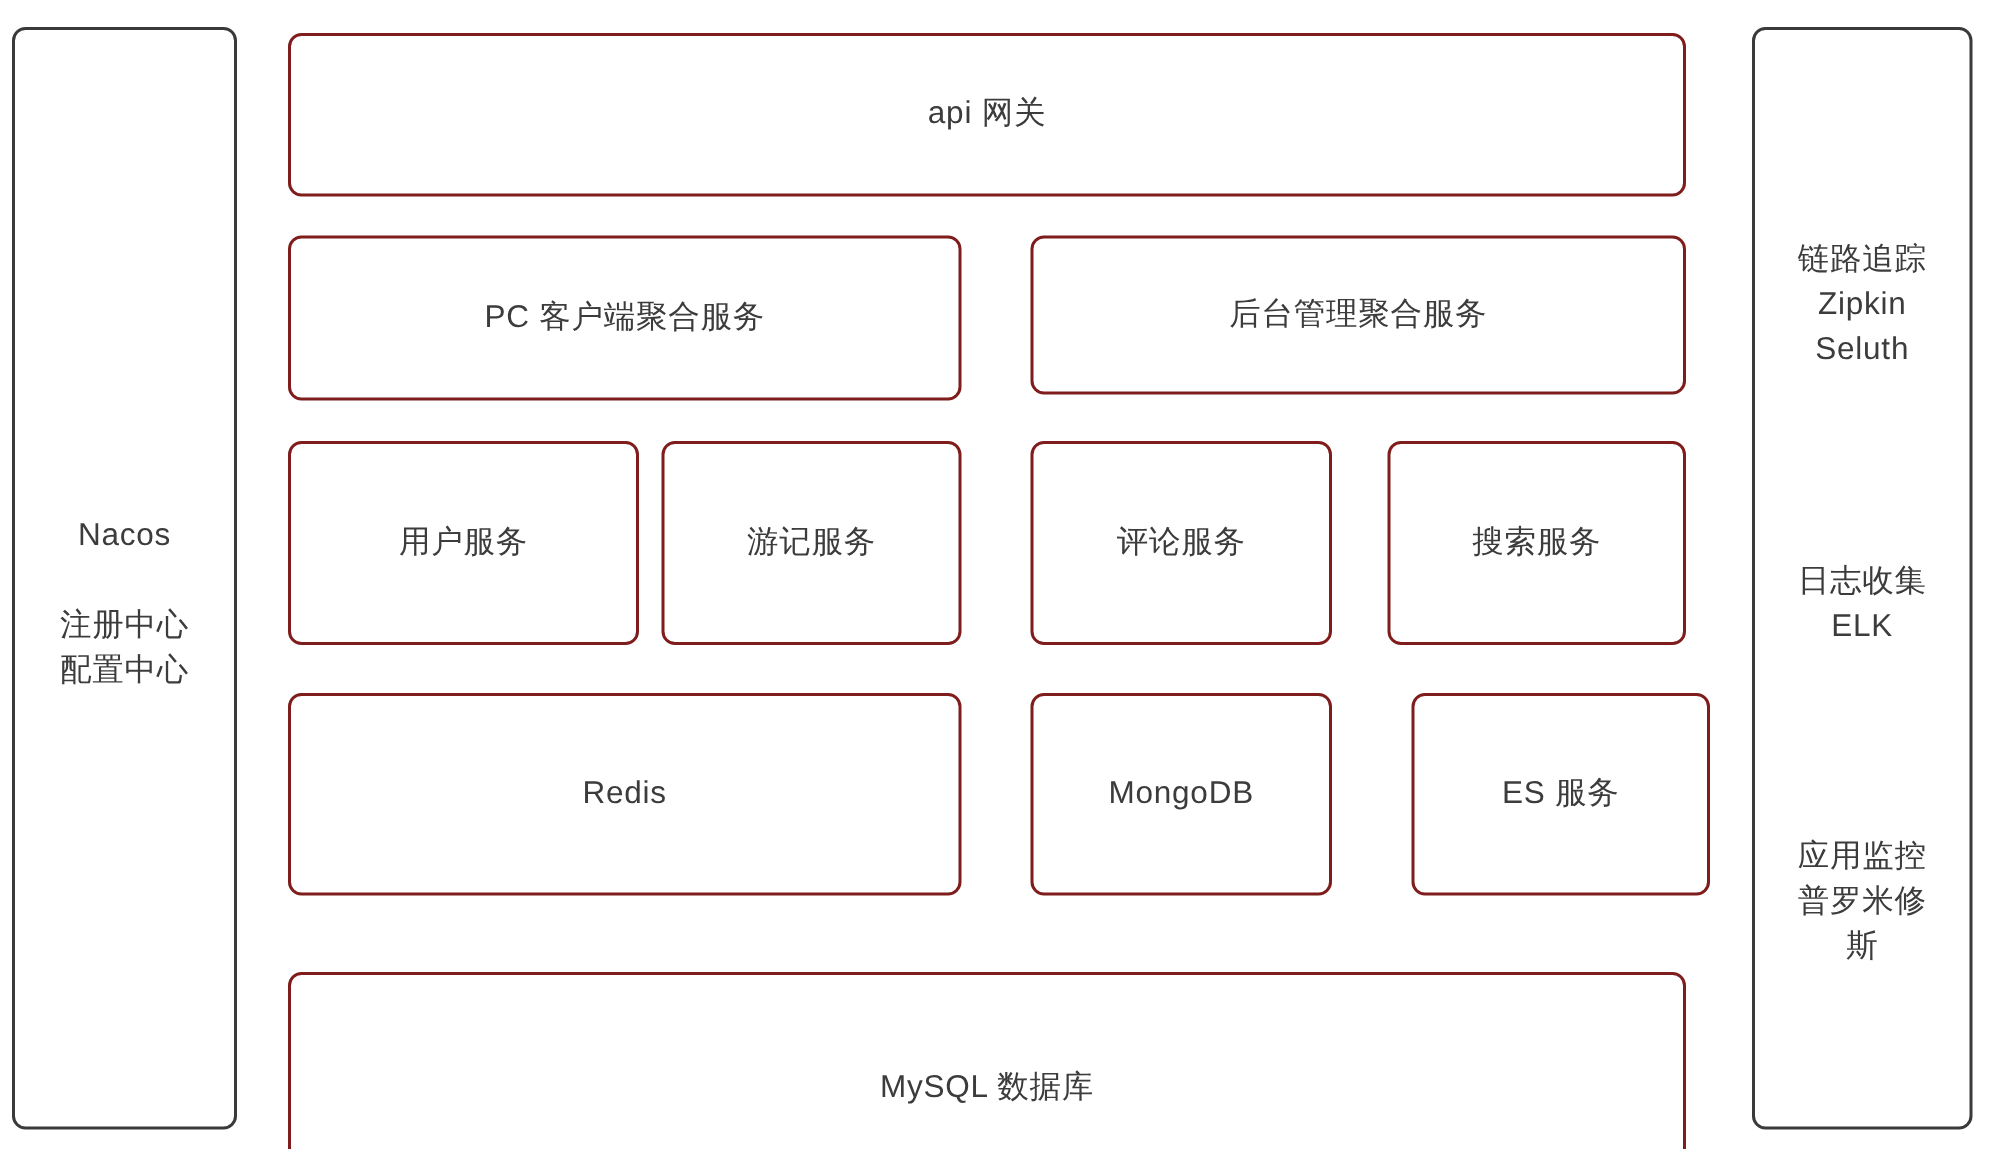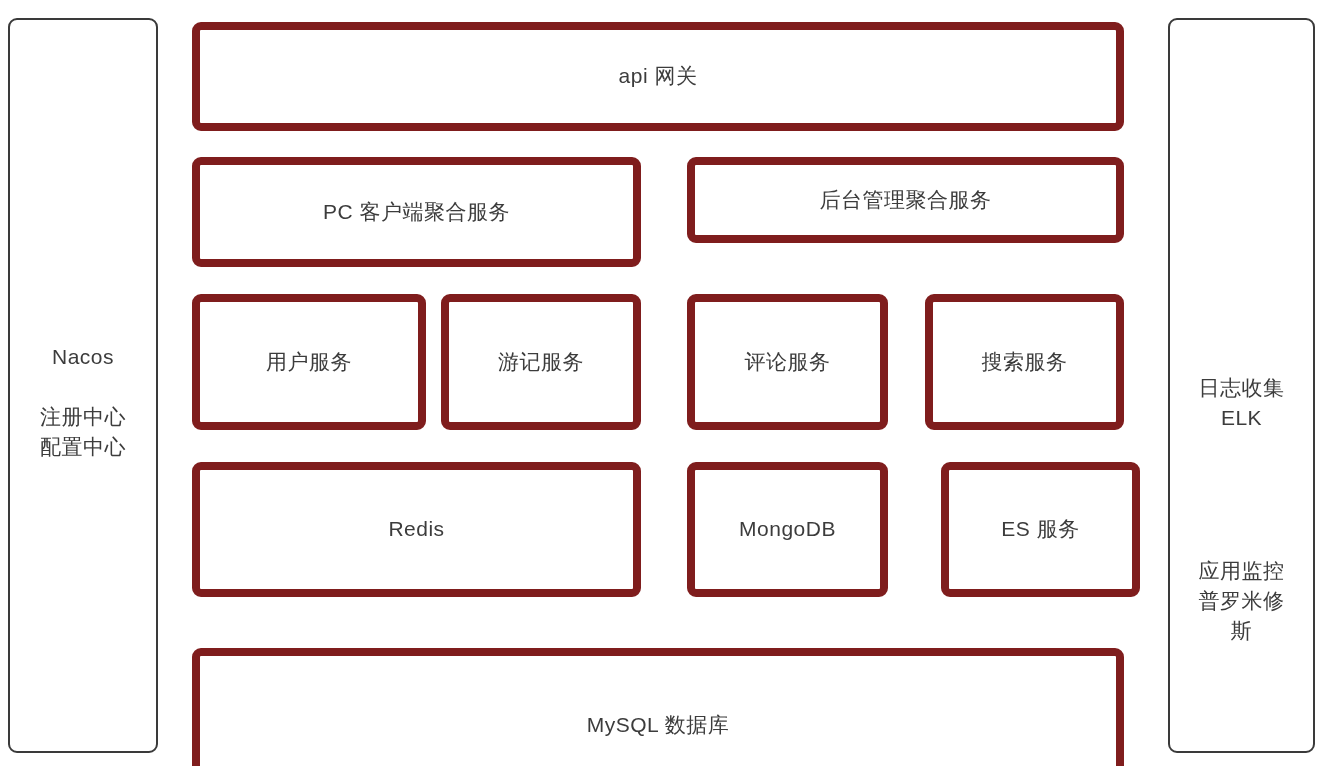--- a/index.html
+++ b/index.html
@@ -15,21 +15,21 @@
     position: relative;
     width: 1328px;
     height: 766px;
     background: #ffffff;
     overflow: hidden;
   }
   .box {
     position: absolute;
     box-sizing: border-box;
     background: #ffffff;
-    border: 8px solid #7f1d1d;
+    border: 2px solid #7f1d1d;
     border-radius: 9px;
     display: flex;
     align-items: center;
     justify-content: center;
     text-align: center;
   }
   .box-label {
     font-size: 21px;
     line-height: 1.45;
     color: #3c3c3c;
@@ -70,21 +70,21 @@
   #nacos-title { top: 322px; }
   #nacos-sub   { top: 382px; }
   
   #trace-block   { top: 138px; }
   #log-block     { top: 353px; }
   #monitor-block { top: 536px; }
 
   
   .row-api      { left: 192px; top: 22px;  width: 932px; height: 109px; }
   .agg-left     { left: 192px; top: 157px; width: 449px; height: 110px; }
-  .agg-right    { left: 687px; top: 157px; width: 437px; height: 86px; }
+  .agg-right    { left: 687px; top: 157px; width: 437px; height: 106px; }
   .svc-1        { left: 192px; top: 294px; width: 234px; height: 136px; }
   .svc-2        { left: 441px; top: 294px; width: 200px; height: 136px; }
   .svc-3        { left: 687px; top: 294px; width: 201px; height: 136px; }
   .svc-4        { left: 925px; top: 294px; width: 199px; height: 136px; }
   .store-1      { left: 192px; top: 462px; width: 449px; height: 135px; }
   .store-2      { left: 687px; top: 462px; width: 201px; height: 135px; }
   .store-3      { left: 925px; top: 462px; width: 199px; height: 135px; margin-left: 16px; }
   .row-db       { left: 192px; top: 648px; width: 932px; height: 154px; }
 </style>
 </head>
@@ -92,20 +92,23 @@
 
 <div id="canvas">
 
   <div class="sidebar" id="sidebar-left">
     <div class="side-text" id="nacos-title">Nacos</div>
     <div class="side-text" id="nacos-sub">注册中心
 配置中心</div>
   </div>
 
   <div class="sidebar" id="sidebar-right">
+    <div class="side-text" id="trace-block">链路追踪
+Zipkin
+Seluth</div>
     <div class="side-text" id="log-block">日志收集
 ELK</div>
     <div class="side-text" id="monitor-block">应用监控
 普罗米修
 斯</div>
   </div>
 
   <div class="box row-api">
     <span class="box-label">api 网关</span>
   </div>

